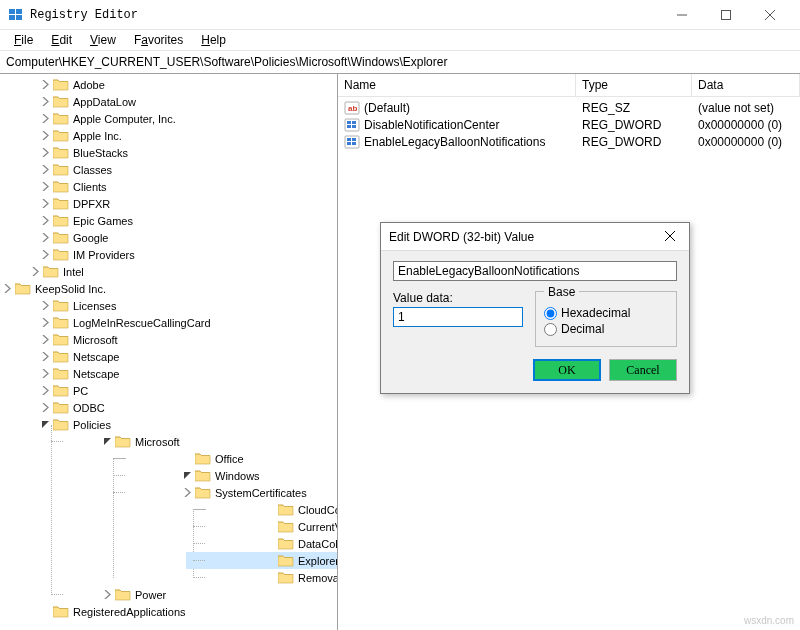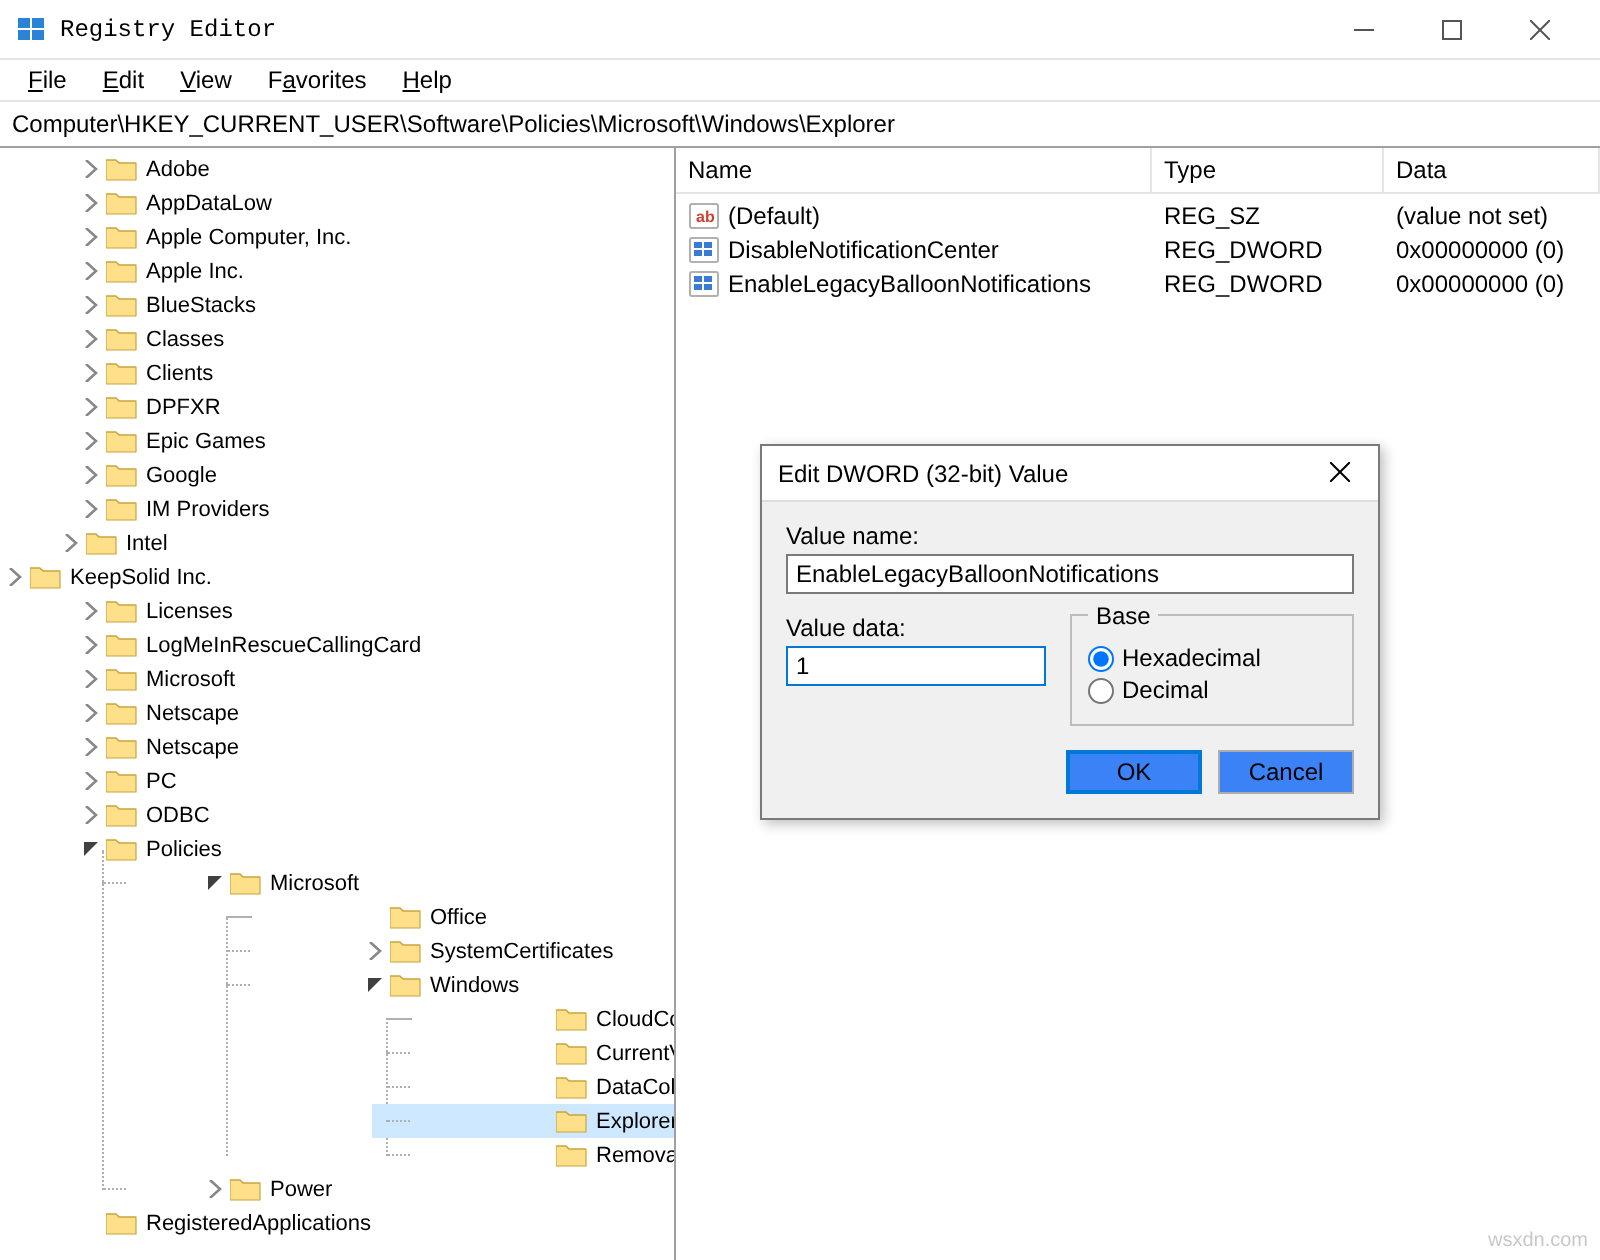--- a/index.html
+++ b/index.html
@@ -38,21 +38,21 @@
 .dlg-label { margin-bottom: 2px; }
 .dlg-input { width: 100%; border: 1px solid #7a7a7a; padding: 2px 4px; font-family: inherit; font-size: 12px; background: #fff; }
 .dlg-input.focus { border: 1px solid #0078d7; }
 .dlg-row { display: flex; gap: 12px; margin-top: 10px; }
 .dlg-col { flex: 1; }
 .fieldset { border: 1px solid #bcbcbc; padding: 6px 8px 8px; }
 .fieldset .legend { position: relative; top: -13px; background: #f0f0f0; padding: 0 4px; display: inline-block; }
 .fieldset .opts { margin-top: -8px; }
 .radio-row { display: flex; align-items: center; gap: 4px; margin: 2px 0; }
 .dlg-buttons { display: flex; justify-content: flex-end; gap: 8px; margin-top: 12px; }
-.dlg-btn { min-width: 68px; height: 22px; border: 1px solid #adadad; background: #3b82f6; font-family: Liberation Sans, sans-serif; font-size: 12px; }
+.dlg-btn { min-width: 68px; height: 22px; border: 1px solid #adadad; background: #22c55e; font-family: Liberation Serif, serif; font-size: 12px; }
 .dlg-btn.default { border: 1px solid #0078d7; box-shadow: inset 0 0 0 1px #0078d7; }
 .val-ic { width: 16px; height: 16px; flex-shrink: 0; }
 .watermark { position: absolute; right: 6px; bottom: 4px; font-size: 10px; color: #c8c8c8; font-family: Arial; }
 ::-webkit-scrollbar { width: 17px; background: #f0f0f0; }
 ::-webkit-scrollbar-thumb { background: #cdcdcd; }
 </style>
 </head>
 <body>
 
 <div class="titlebar">
@@ -414,42 +414,42 @@
                 <path d="M0 2 h5 l1.5 1.5 H15 V12 H0 Z" fill="#ffe08a" stroke="#caa43d" stroke-width="0.6"></path>
                 <path d="M0 2 h5 l1.5 1.5 H15" fill="none" stroke="#caa43d" stroke-width="0.6"></path>
               </svg>
               <span>Office</span>
             </div>
           </div>
           <div style="position:relative">
             <div class="node-row" style="padding-left:74px">
               <span class="toggle">
                 <svg width="9" height="9">
+                  <path d="M1 1 L8 1 L1 8 Z" fill="#404040"></path>
+                </svg>
+              </span>
+              <svg class="folder-ic" viewBox="0 0 16 13">
+                <path d="M0 2 h5 l1.5 1.5 H15 V12 H0 Z" fill="#ffe08a" stroke="#caa43d" stroke-width="0.6"></path>
+                <path d="M0 2 h5 l1.5 1.5 H15" fill="none" stroke="#caa43d" stroke-width="0.6"></path>
+              </svg>
+              <span>Windows</span>
+            </div>
+          </div>
+          <div style="position:relative">
+            <div class="node-row" style="padding-left:74px">
+              <span class="toggle">
+                <svg width="9" height="9">
                   <path d="M2 0 L7 4.5 L2 9" fill="none" stroke="#888" stroke-width="1.3"></path>
                 </svg>
               </span>
               <svg class="folder-ic" viewBox="0 0 16 13">
                 <path d="M0 2 h5 l1.5 1.5 H15 V12 H0 Z" fill="#ffe08a" stroke="#caa43d" stroke-width="0.6"></path>
                 <path d="M0 2 h5 l1.5 1.5 H15" fill="none" stroke="#caa43d" stroke-width="0.6"></path>
               </svg>
               <span>SystemCertificates</span>
-            </div>
-          </div>
-          <div style="position:relative">
-            <div class="node-row" style="padding-left:74px">
-              <span class="toggle">
-                <svg width="9" height="9">
-                  <path d="M1 1 L8 1 L1 8 Z" fill="#404040"></path>
-                </svg>
-              </span>
-              <svg class="folder-ic" viewBox="0 0 16 13">
-                <path d="M0 2 h5 l1.5 1.5 H15 V12 H0 Z" fill="#ffe08a" stroke="#caa43d" stroke-width="0.6"></path>
-                <path d="M0 2 h5 l1.5 1.5 H15" fill="none" stroke="#caa43d" stroke-width="0.6"></path>
-              </svg>
-              <span>Windows</span>
             </div>
           </div>
           <div class="children" style="margin-left:80px; position:relative">
             <div style="position:relative">
               <div class="node-row" style="padding-left:92px">
                 <span class="toggle"></span>
                 <svg class="folder-ic" viewBox="0 0 16 13">
                   <path d="M0 2 h5 l1.5 1.5 H15 V12 H0 Z" fill="#ffe08a" stroke="#caa43d" stroke-width="0.6"></path>
                   <path d="M0 2 h5 l1.5 1.5 H15" fill="none" stroke="#caa43d" stroke-width="0.6"></path>
                 </svg>
@@ -588,21 +588,20 @@
 
 <div class="dlg">
   <div class="dlg-title">
     <span class="t">Edit DWORD (32-bit) Value</span>
     <span class="x"><svg width="10" height="10">
           <line x1="0" y1="0" x2="10" y2="10" stroke="#000"></line>
           <line x1="10" y1="0" x2="0" y2="10" stroke="#000"></line>
         </svg></span>
   </div>
   <div class="dlg-body">
-    <div class="dlg-label">Value name:</div>
     <input class="dlg-input" readonly="" value="EnableLegacyBalloonNotifications" style="">
     <div class="dlg-row">
       <div class="dlg-col" style="flex:0 0 130px">
         <div class="dlg-label">Value data:</div>
         <input class="dlg-input focus" value="1" style="">
       </div>
       <div class="dlg-col">
         <div class="fieldset">
           <span class="legend">Base</span>
           <div class="opts">

